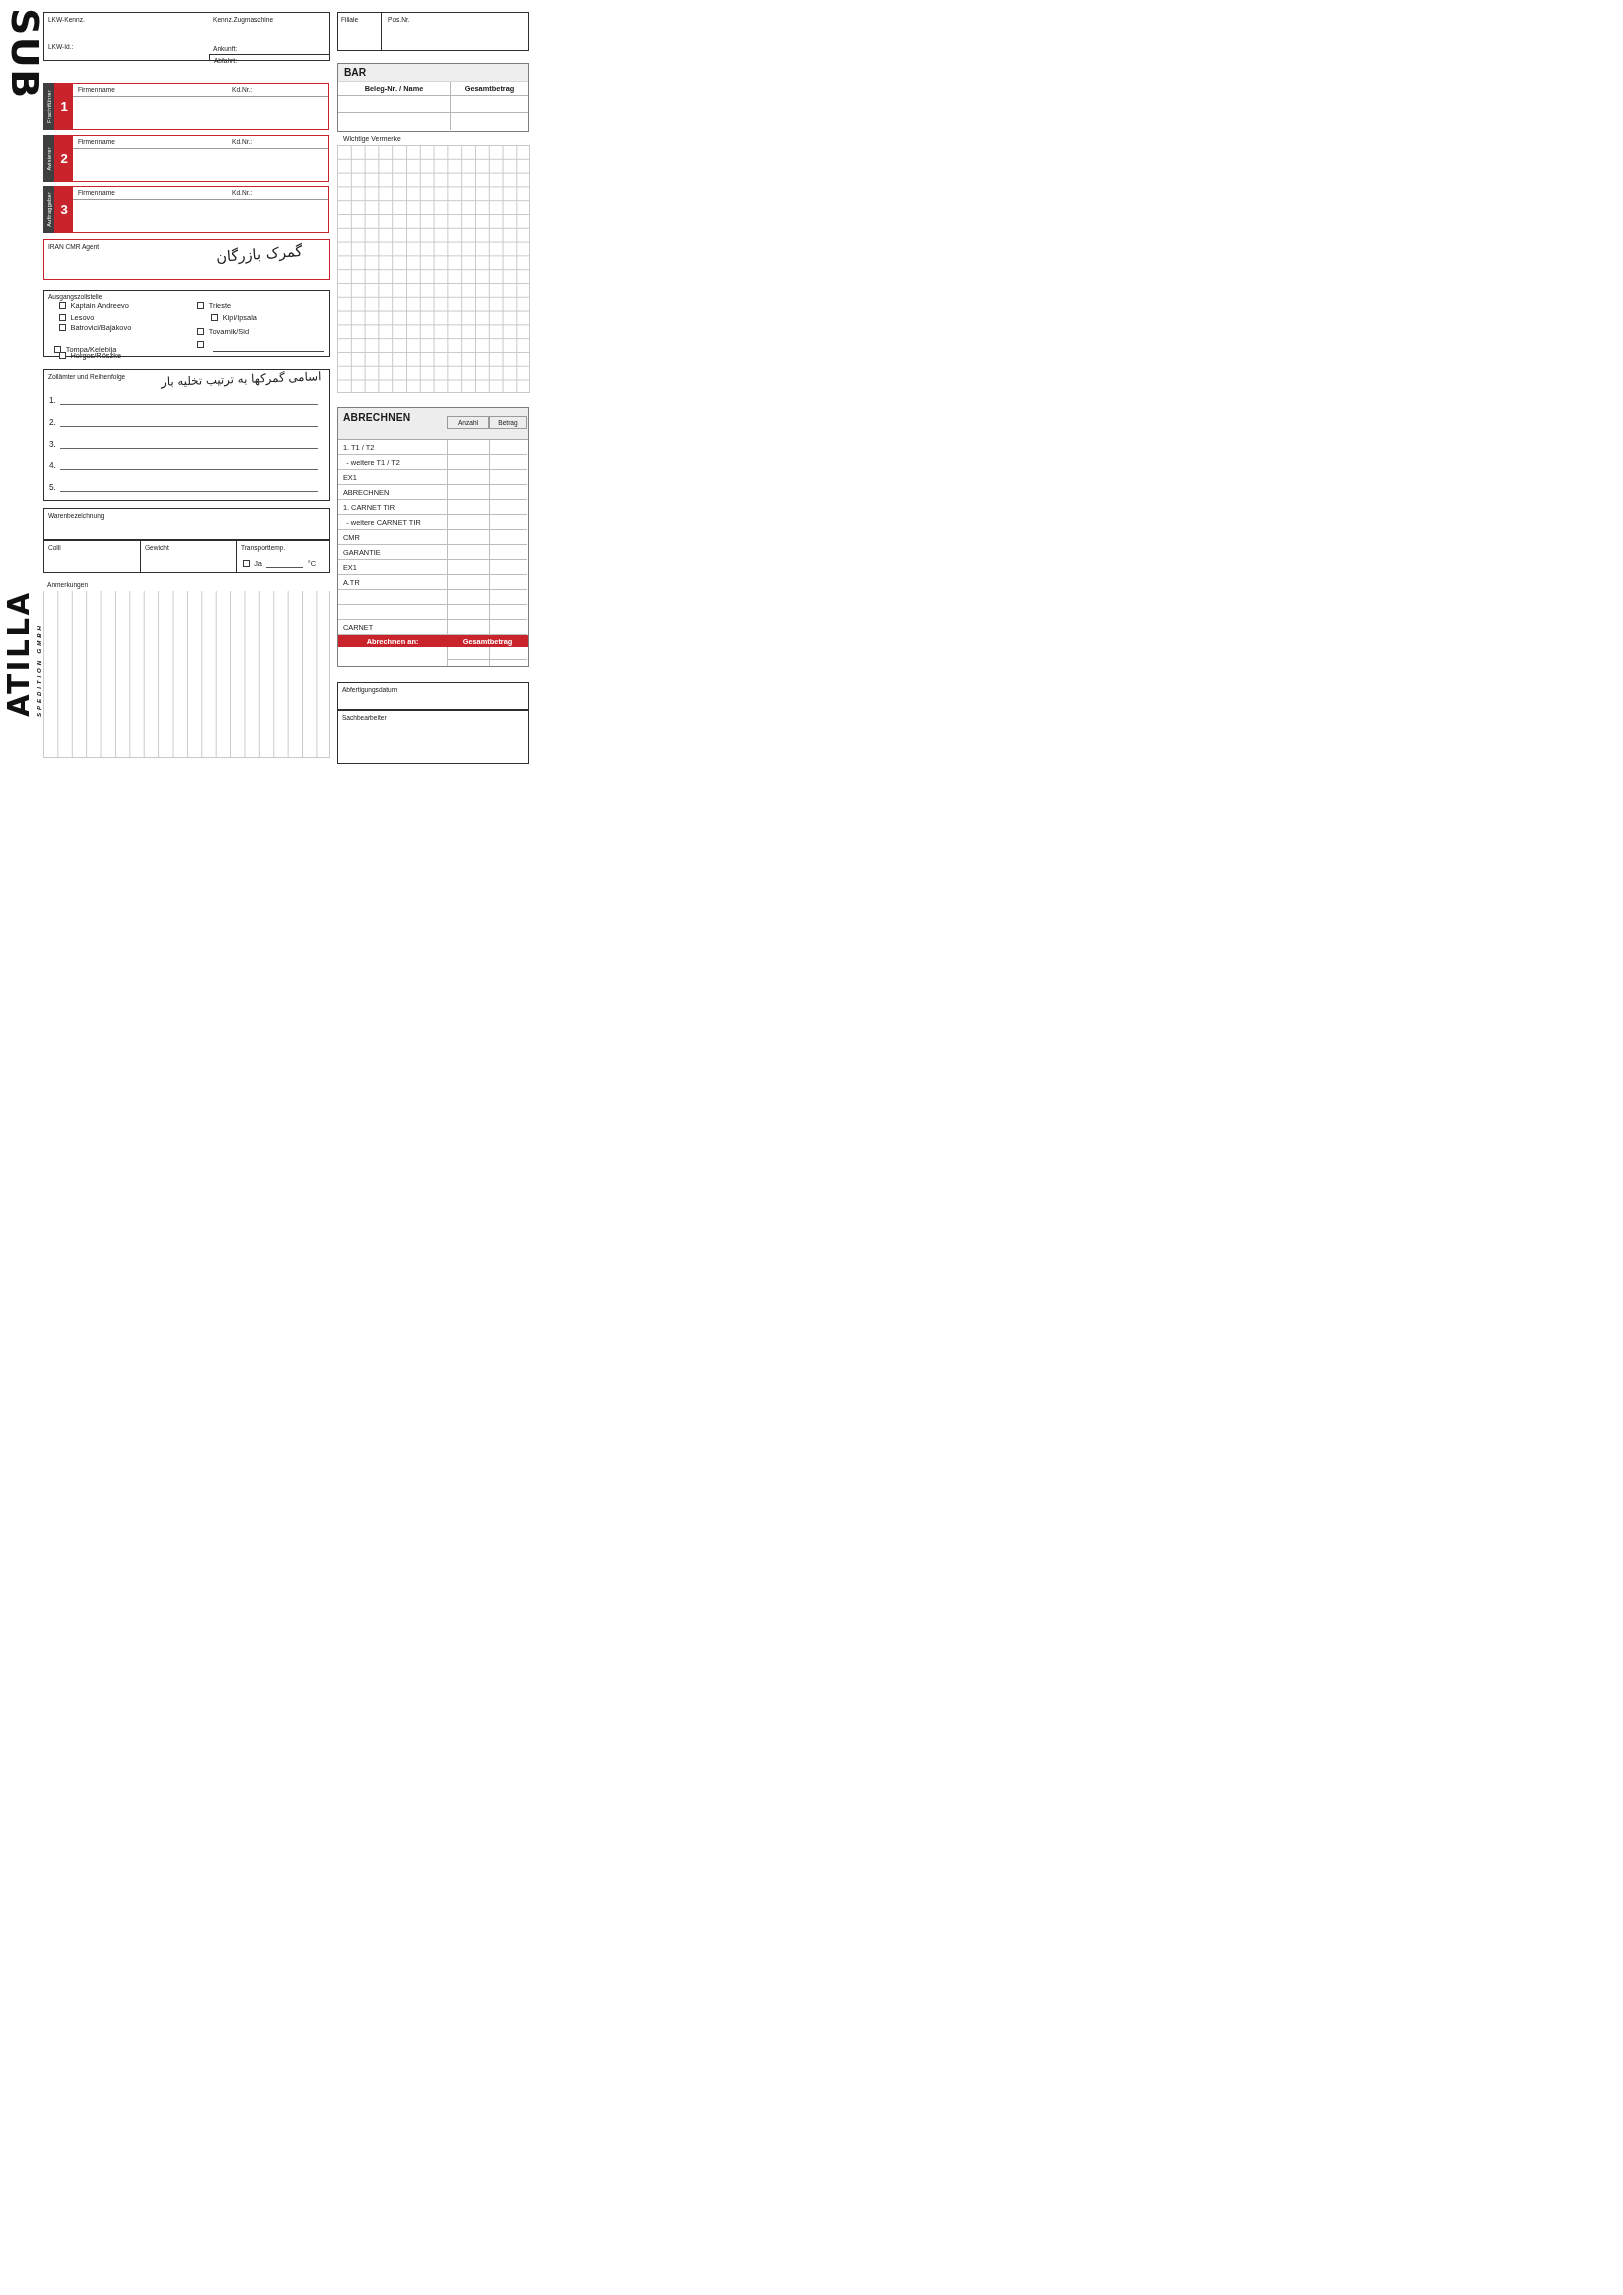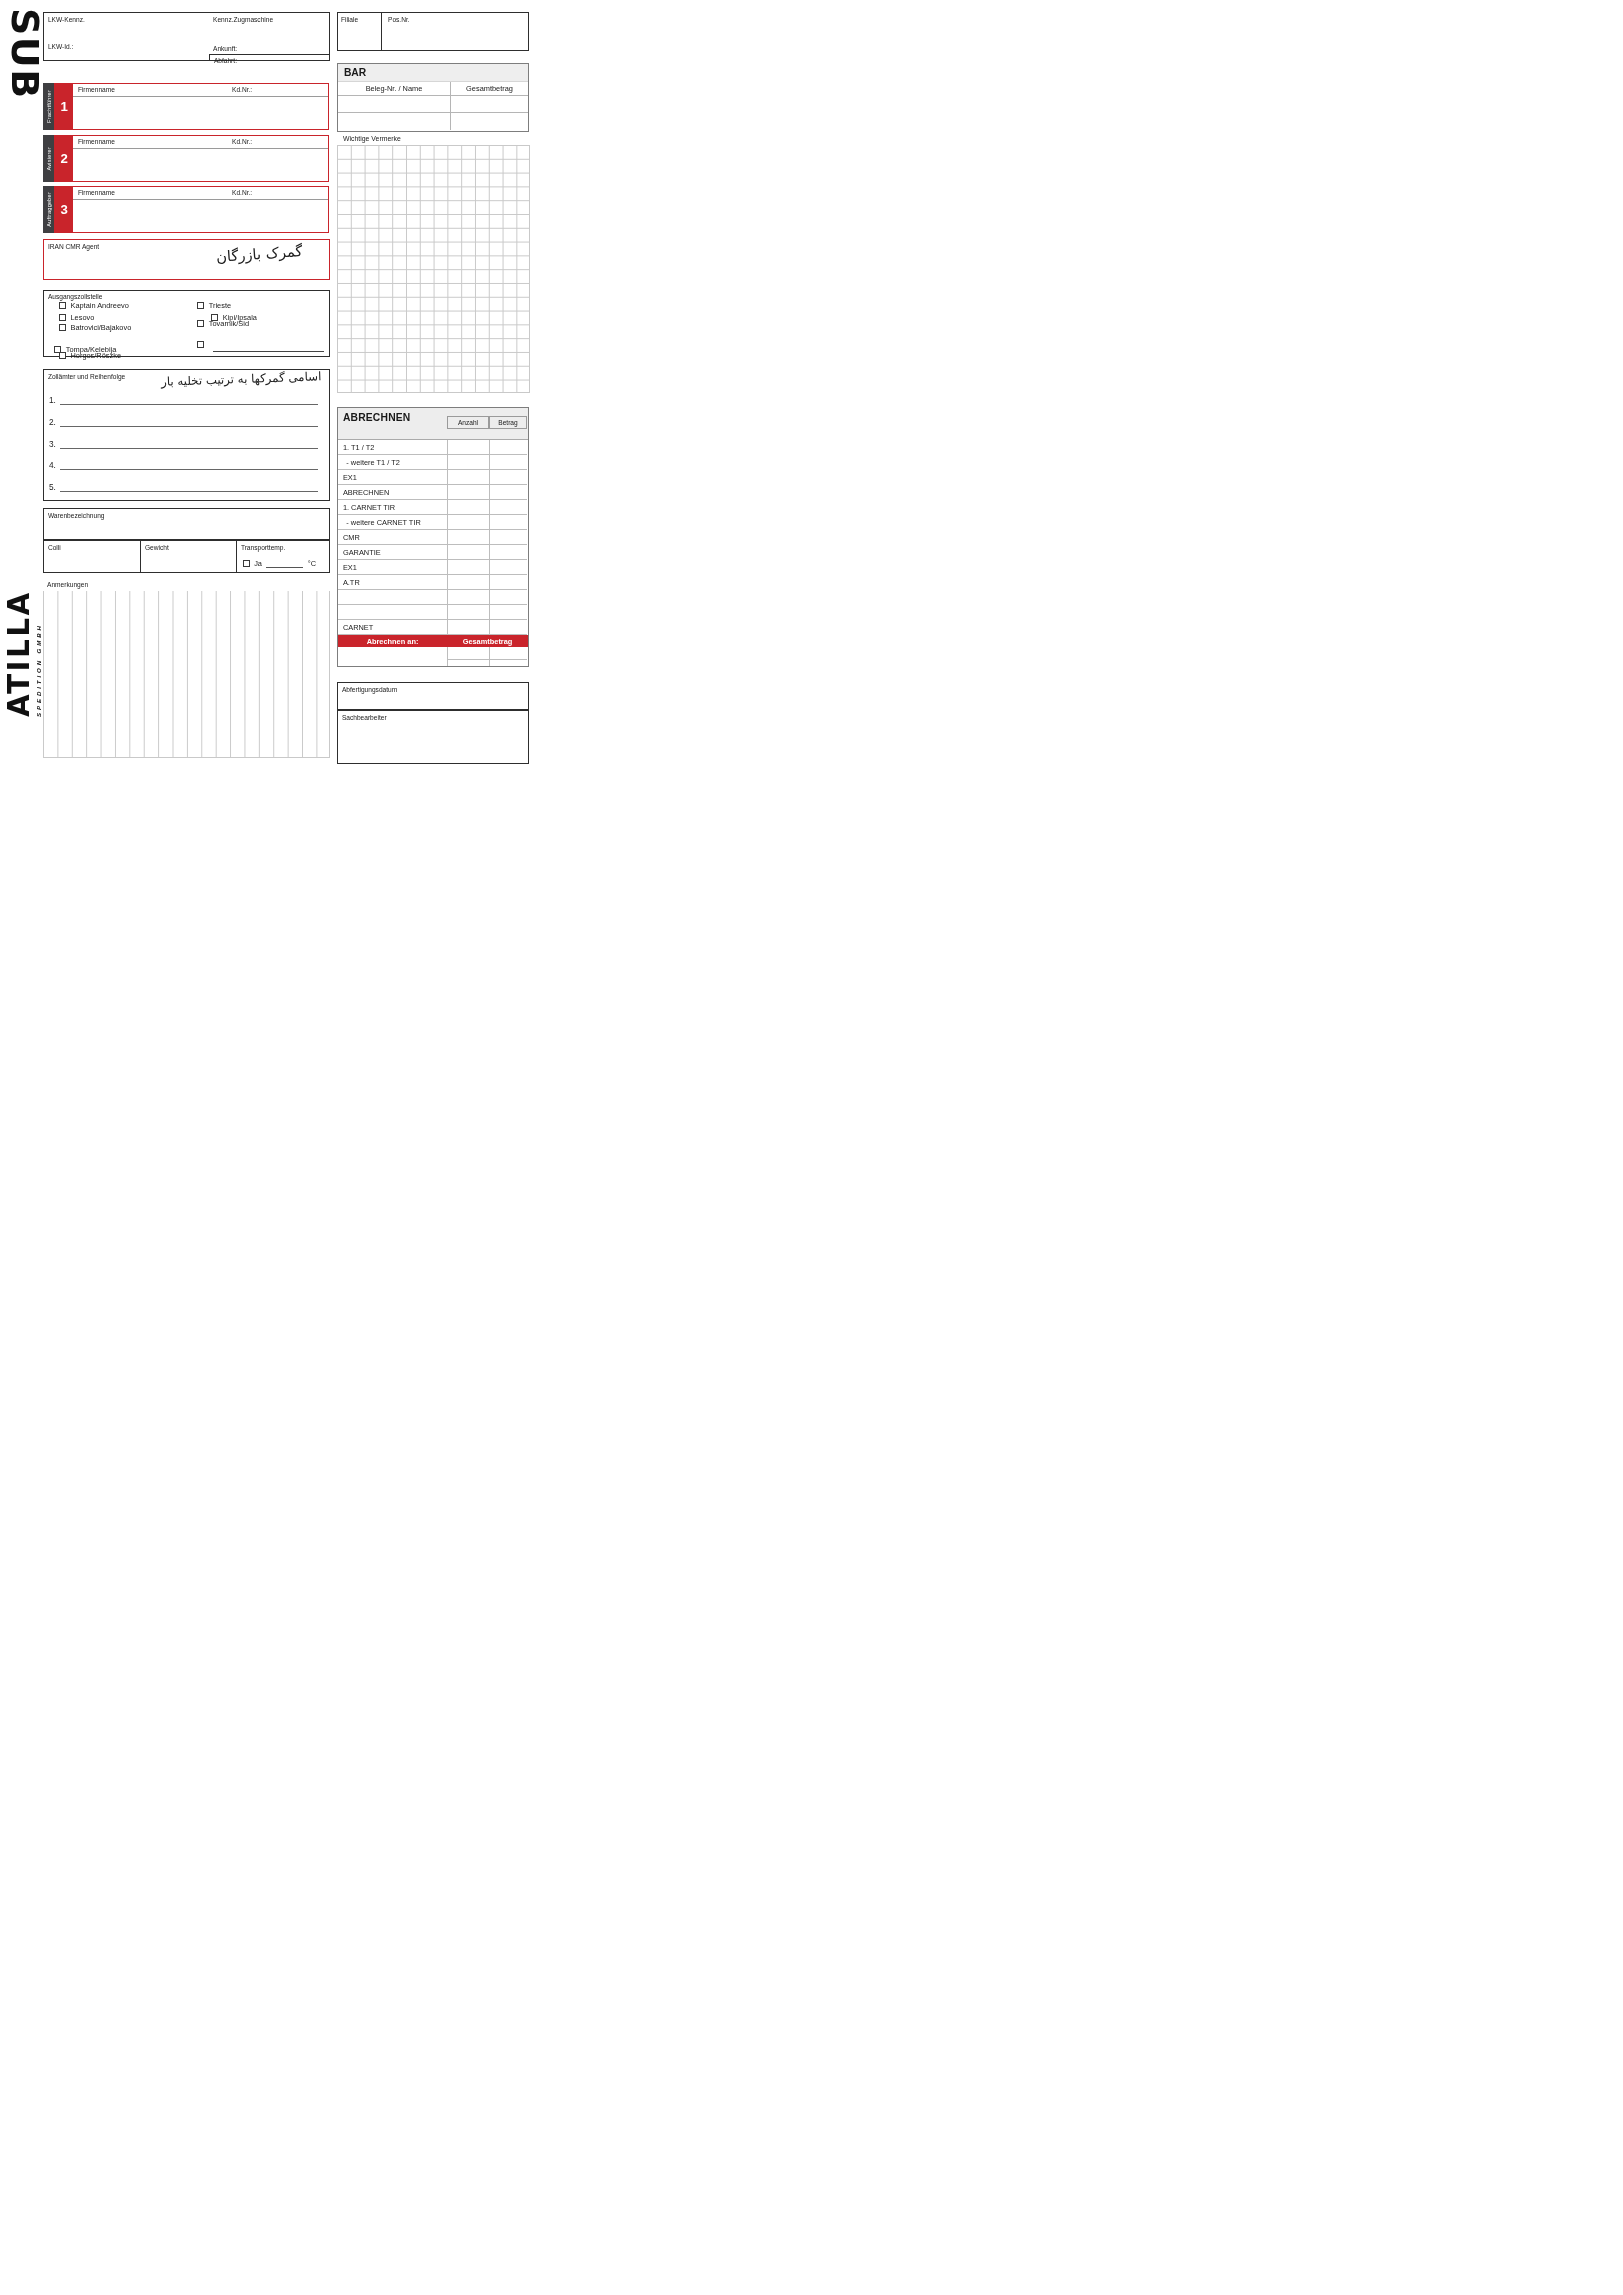--- a/index.html
+++ b/index.html
@@ -43,21 +43,21 @@
   }
   .lbl-inline { font-size:6.6px; }
 
   
   .filiale-box { left:337px; top:12.3px; width:192px; height:39px; }
   .filiale-cell { position:absolute; left:0; top:0; width:44px; height:100%; border-right:0.7px solid #2e2e2e; }
 
   
   .bar-box { position:absolute; left:337px; top:63px; width:192px; height:69px; border:1.5px solid var(--frame,#7d7d7d); background:#fff; overflow:hidden; }
   .bar-title { height:17.7px; background:#eeeeee; font-size:10.3px; font-weight:bold; padding:2.9px 0 0 5.9px; border-bottom:0.5px solid #d6d6d6; }
-  .bar-cols { display:flex; height:14.7px; border-bottom:0.5px solid #b5b5b5; font-weight:normal; font-size:7.4px; }
+  .bar-cols { display:flex; height:14.7px; border-bottom:0.5px solid #b5b5b5; font-weight:bold; font-size:7.4px; }
   .bar-cols .bc1, .bar-cols .bc2 { display:flex; align-items:center; justify-content:center; }
   .bc1 { width:113px; border-right:0.5px solid #b5b5b5; }
   .bc2 { flex:1; }
   .bar-row { display:flex; height:16.7px; }
   .bar-row.first { border-bottom:0.5px solid #b5b5b5; }
 
   
   .party { position:absolute; left:43px; width:287px; height:47px; }
   .party-strip {
     position:absolute; left:0; top:0; width:11.3px; height:100%;
@@ -261,21 +261,21 @@
     </div>
 
     <div class="opt" style="left:153px;top:10.3px">
       <span class="cb"></span>
       <span>Trieste</span>
     </div>
     <div class="opt" style="left:167px;top:21.6px">
       <span class="cb"></span>
       <span>Kipi/Ipsala</span>
     </div>
-    <div class="opt" style="left:153px;top:28px">
+    <div class="opt" style="left:153px;top:36px">
       <span class="cb"></span>
       <span>Tovarnik/Sid</span>
     </div>
     <div class="opt" style="left:153px;top:50px">
       <span class="cb"></span>
     </div>
     <div class="other-line"></div>
   </div>
 
   <div class="box zoll-box">

